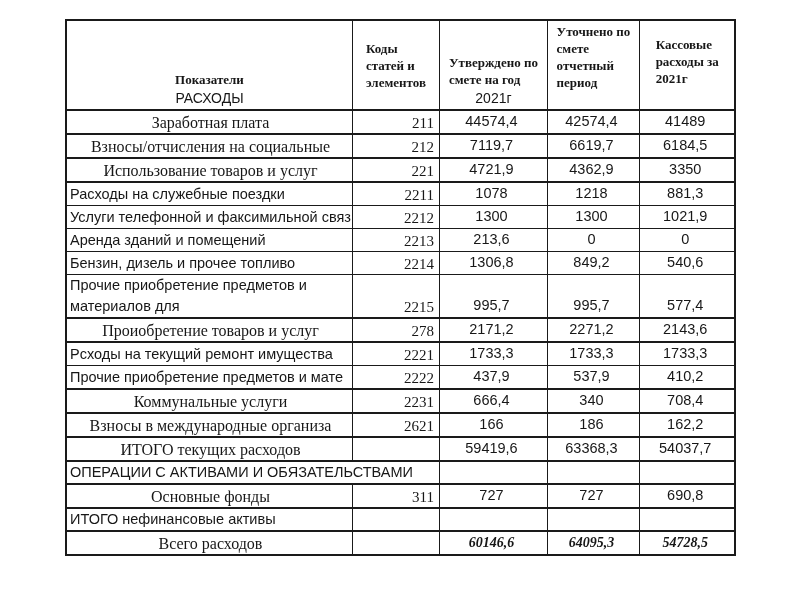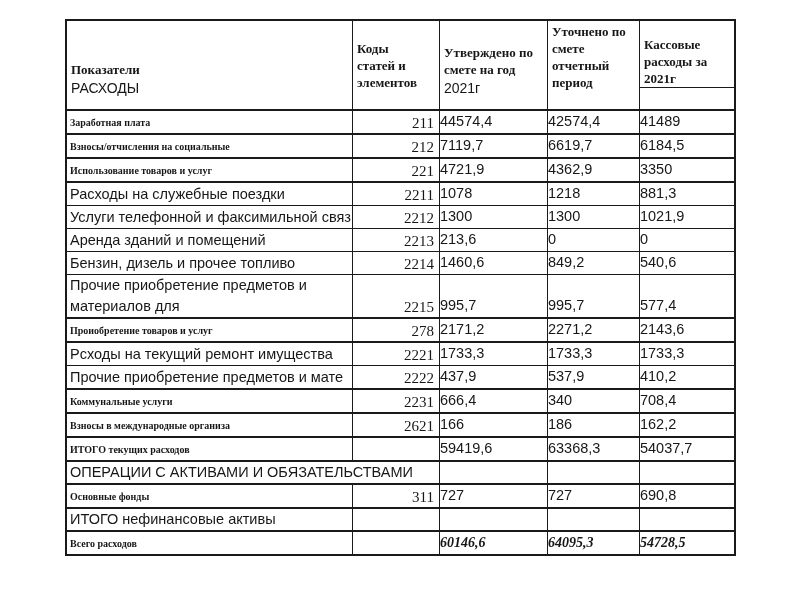--- a/index.html
+++ b/index.html
@@ -18,44 +18,44 @@
     border-collapse:collapse; table-layout:fixed;
     border:2px solid #1a1a1a;
   }
   td, th {
     border:1px solid #1a1a1a;
     padding:0; vertical-align:bottom; overflow:hidden;
     background:#fff;
   }
   thead tr { height:88px; }
   th { font-weight:normal; text-align:left; }
-  .hcell { display:flex; flex-direction:column; height:88px; }
+  .hcell { display:flex; flex-direction:column; height:88px;align-items:center; }
   .hserif {
     font-family:"Liberation Serif", serif; font-weight:bold;
     font-size:13px; line-height:17px; padding:0 4px;
     white-space:pre-line; text-align:left; margin-top:auto;
   }
-  .hsans { font-size:14px; line-height:20px; padding:0 4px 11px 4px; }
+  .hsans { font-size:14px; line-height:20px; padding:0 4px 1px 4px; }
   .pad-b { margin-bottom:18px; }
   .hsub { height:21px; border-top:1px solid #1a1a1a; flex-shrink:0; }
   tbody tr { height:22px; }
   tbody tr.tall { height:32px; }
   tbody tr.section td { border-top-width:2px; border-bottom-width:2px; }
   .c-label .lbl {
     white-space:nowrap; overflow:hidden;
     font-size:14.5px; line-height:21px; padding:0 1px 0 3px;
   }
   tr.section .c-label .lbl {
-    font-family:"Liberation Serif", serif; font-weight:bold; font-size:10px;
+    font-family:"Liberation Serif", serif; font-weight:normal; font-size:16px;text-align:center;
   }
   .c-code {
     font-family:"Liberation Serif", serif; font-weight:normal;
     font-size:15px; text-align:right; padding:0 5px 1px 0;
   }
-  .c-num { text-align:left; font-size:14.5px; padding:0 4px 1px 0; line-height:21px; }
+  .c-num { text-align:center; font-size:14.5px; padding:0 4px 1px 0; line-height:21px; }
   tr.grand .c-num {
     font-family:"Liberation Serif", serif; font-weight:bold; font-size:14px;font-style:italic;
   }
 </style>
 </head>
 <body>
 
 <div class="title">Смета расходов за 2021 год</div>
 
 <table class="sheet">
@@ -159,21 +159,21 @@
         <td class="c-code">2213</td>
         <td class="c-num">213,6</td>
         <td class="c-num">0</td>
         <td class="c-num">0</td>
       </tr>
       <tr>
         <td class="c-label">
           <div class="lbl">Бензин, дизель и прочее топливо</div>
         </td>
         <td class="c-code">2214</td>
-        <td class="c-num">1460,6</td>
+        <td class="c-num">1306,8</td>
         <td class="c-num">849,2</td>
         <td class="c-num">540,6</td>
       </tr>
       <tr class="tall">
         <td class="c-label">
           <div class="lbl">Прочие приобретение предметов и</div>
           <div class="lbl">материалов  для</div>
         </td>
         <td class="c-code">2215</td>
         <td class="c-num">995,7</td>

